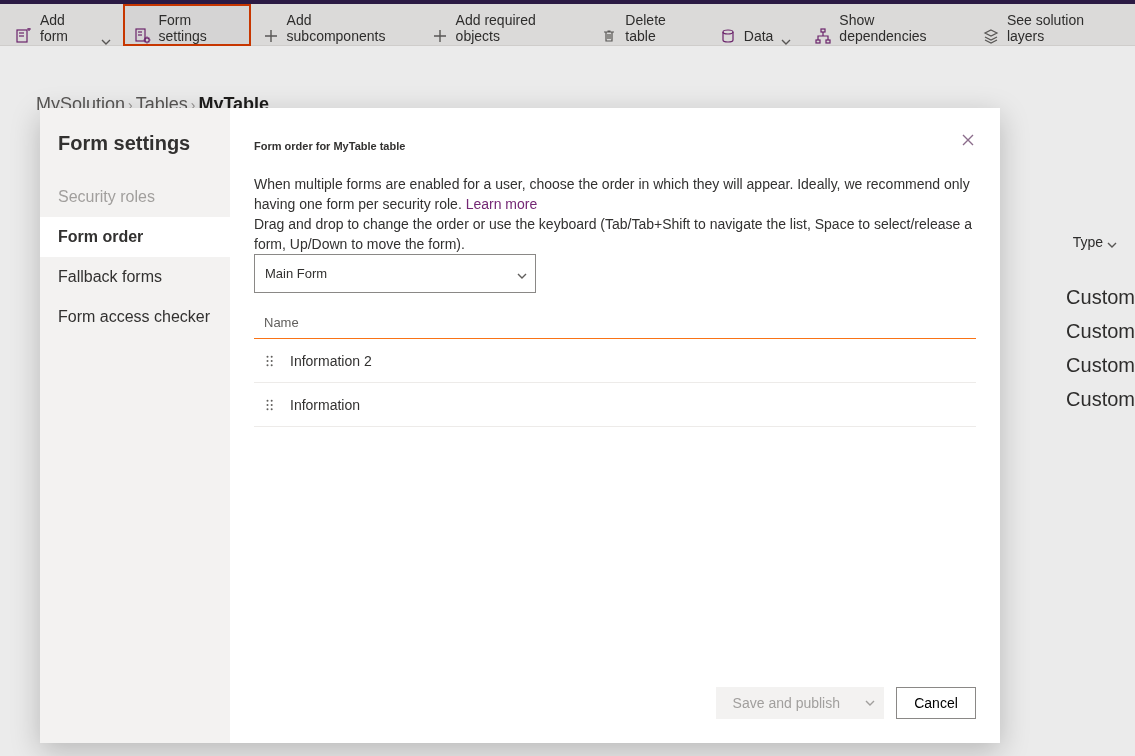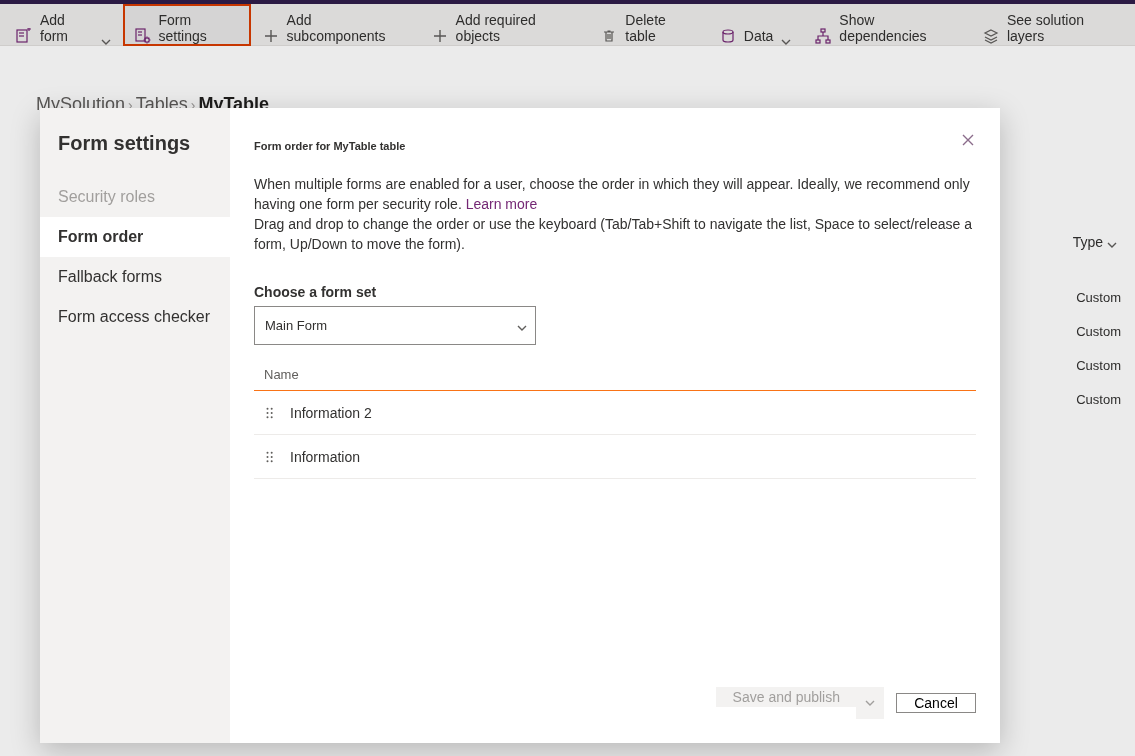--- a/index.html
+++ b/index.html
@@ -74,24 +74,23 @@
     align-items:center;
     gap:4px;
     color:#323130;
     font-size:14px;
     padding:6px 10px;
   }
   .bg-type-cell {
     height: 34px;
     display:flex;
     align-items:center;
-    padding-right:14px;
     justify-content:flex-end;
     color:#323130;
-    font-size:13px;
+    font-size:20px;
   }
   .bg-rows { position:absolute; right:0; top:234px; width:100px;}
   
   .scrim {
     position:absolute;
     inset: 4px 0 0 0;
     top:4px;
     background: rgba(0,0,0,0.08);
     pointer-events: none;
   }
@@ -203,21 +202,21 @@
   .dialog-footer {
     margin-top:auto;
     height: 64px;
     display:flex;
     align-items:center;
     justify-content:flex-end;
     gap: 12px;
     padding-bottom: 16px;
   }
   .btn {
-    height: 20px;
+    height: 32px;
     min-width: 80px;
     padding: 0 16px;
     font-size:14px;
     border:1px solid #8a8886;
     background:#fff;
     cursor:pointer;
     display:inline-flex;
     align-items:center;
     justify-content:center;
   }
@@ -386,21 +385,20 @@
       <svg viewBox="0 0 16 16" width="16" height="16">
           <path d="M3 3 L13 13 M13 3 L3 13" stroke="#8b6c8b" stroke-width="1.4"></path>
         </svg>
     </div>
     <div class="dialog-title">Form order for MyTable table</div>
     <p class="dialog-desc">
       <span>When multiple forms are enabled for a user, choose the order in which they will appear. Ideally, we recommend only having one form per security role. </span><a href="#">Learn more</a><br>
       <span>Drag and drop to change the order or use the keyboard (Tab/Tab+Shift to navigate the list, Space to select/release a form, Up/Down to move the form).</span>
     </p>
 
-    <div class="field-label">Choose a form set</div>
     <div class="combo">
       <span>Main Form</span>
       <span class="chev-down">
         <svg viewBox="0 0 10 10" width="10" height="10">
             <path d="M1 3 L5 7 L9 3" fill="none" stroke="#605e5c" stroke-width="1.4"></path>
           </svg>
       </span>
     </div>
 
     <div class="list">

